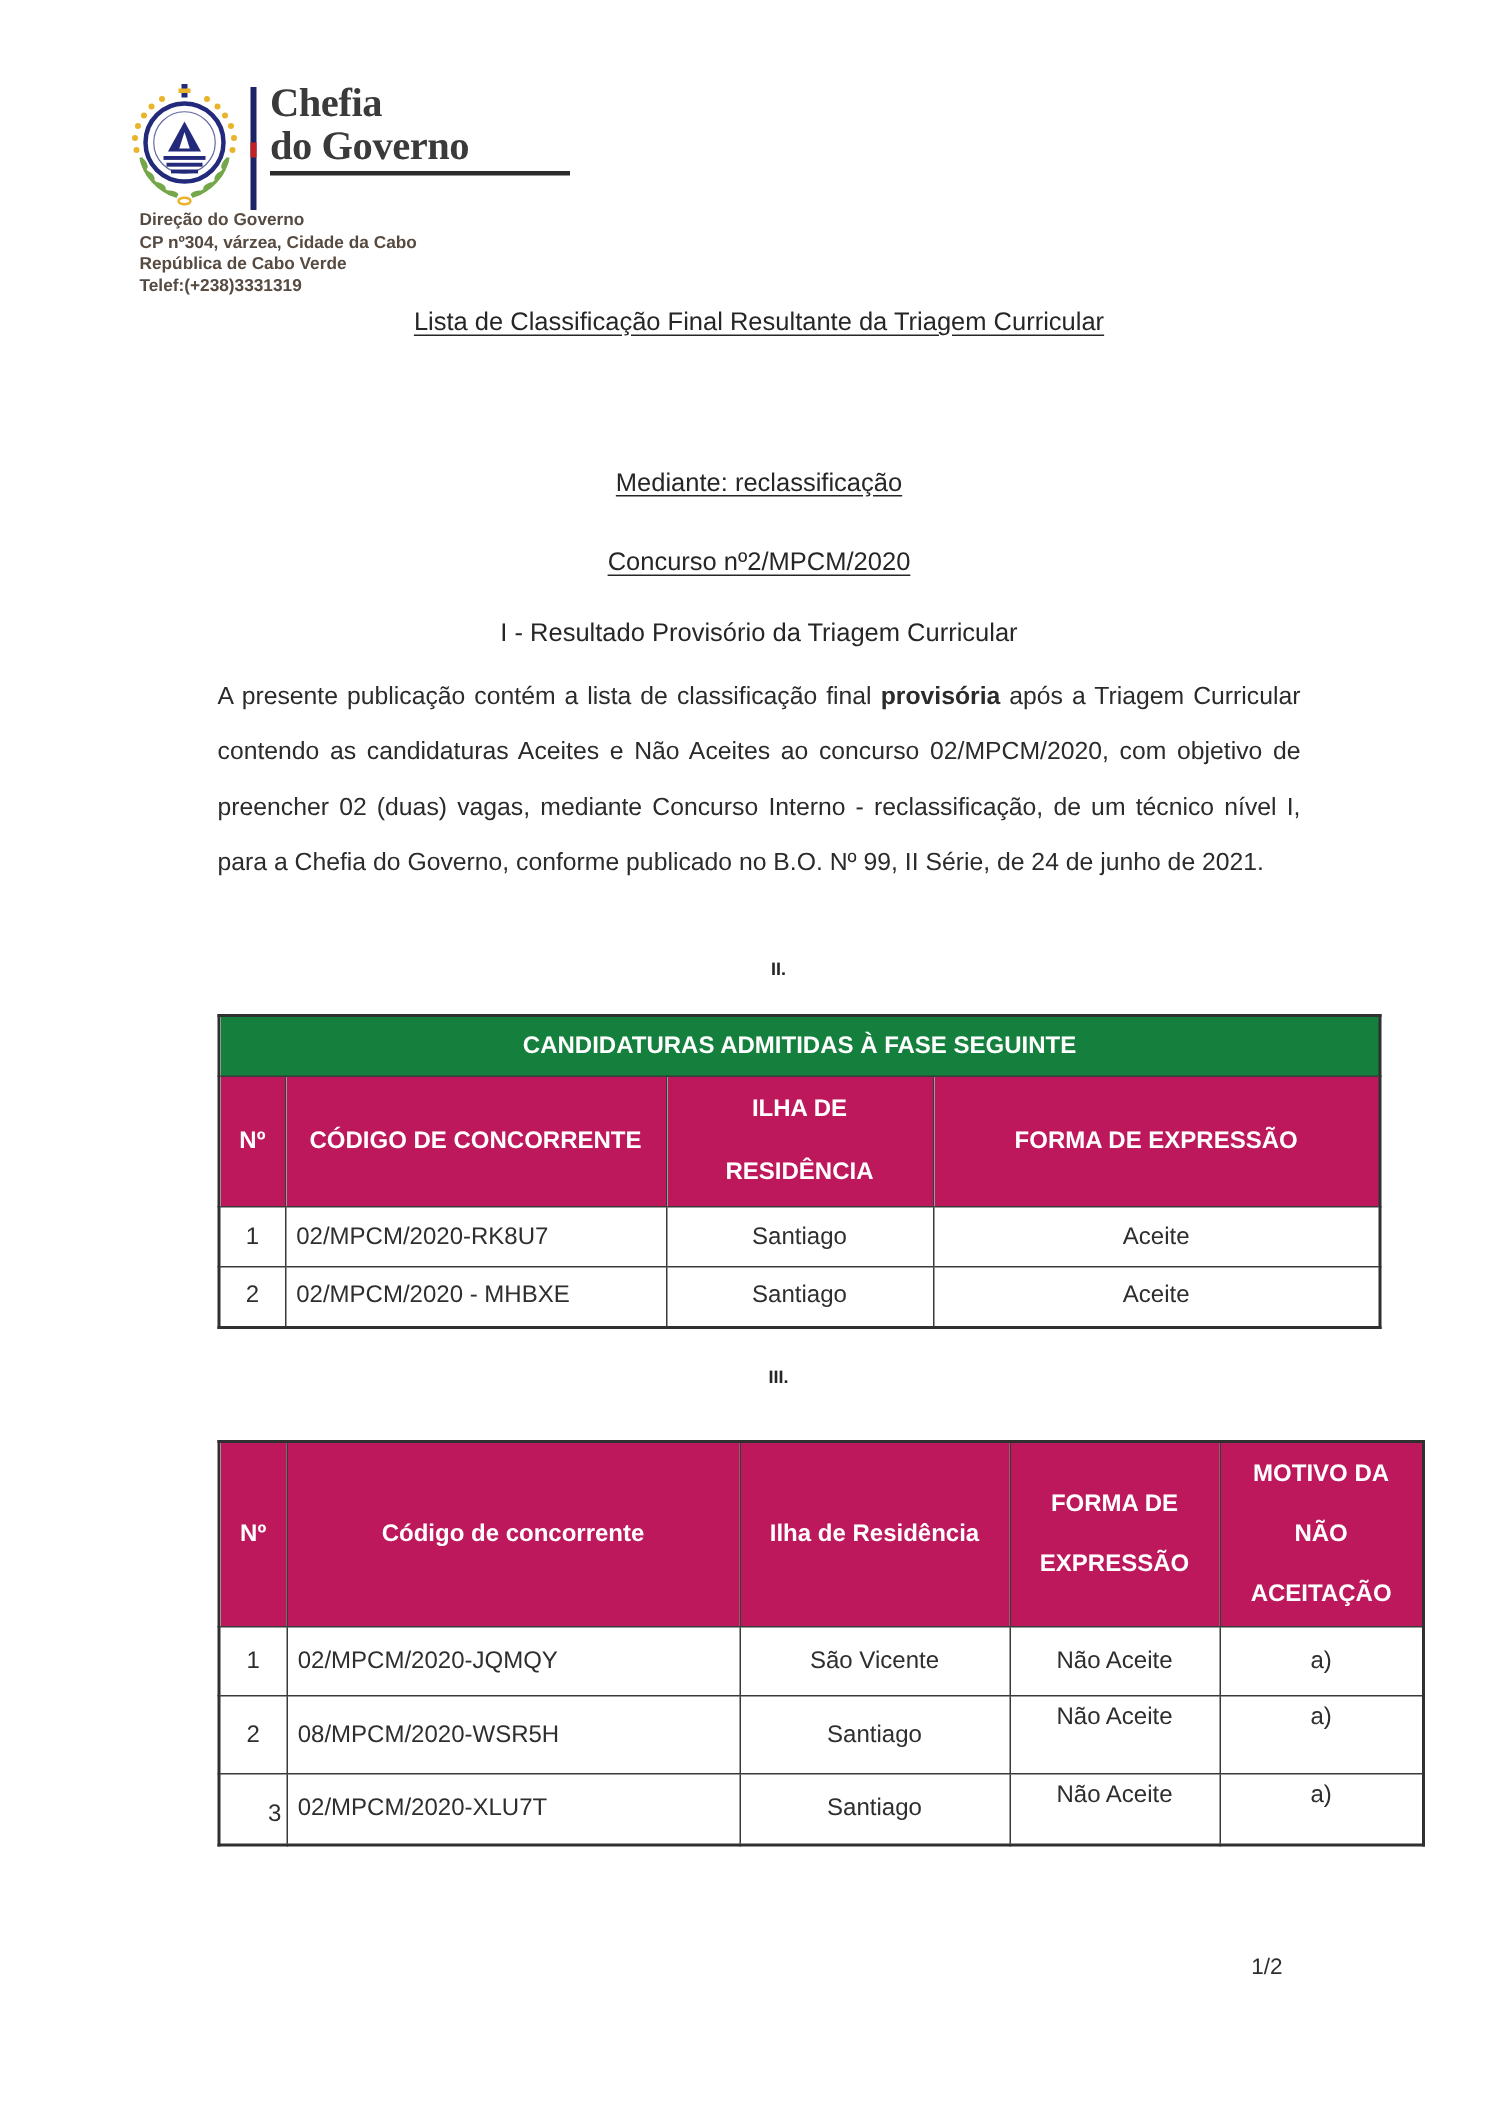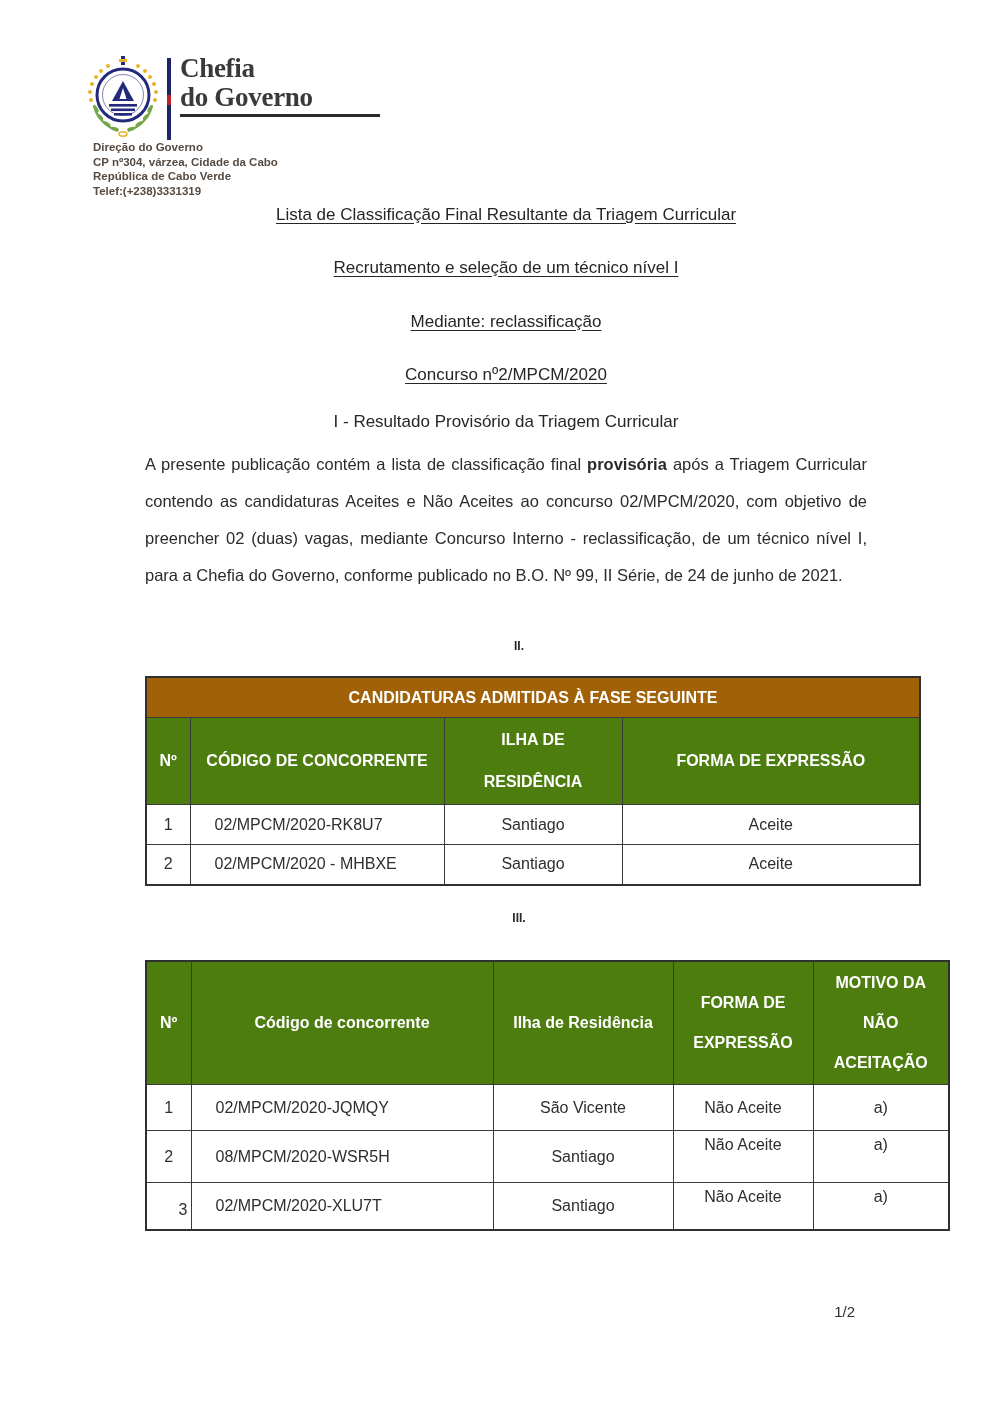--- a/index.html
+++ b/index.html
@@ -43,35 +43,35 @@
   
   table.doc{
     position:absolute;border-collapse:collapse;table-layout:fixed;
     font-size:16px;color:#2e2e2e;
   }
   table.doc td,table.doc th{border:1.5px solid #3a3a3a;overflow:hidden;}
   table.doc{border:2.5px solid #303030;}
   .tbl1{left:145px;top:676px;width:774px;}
   .tbl2{left:145px;top:960px;width:803px;}
   .banner{
-    background:#a16207;color:#ffffff;font-weight:bold;font-size:16px;
+    background:#15803d;color:#ffffff;font-weight:bold;font-size:16px;
     text-align:center;height:37px;
   }
   th.blue{
-    background:#4d7c0f;color:#ffffff;font-weight:bold;text-align:center;
+    background:#be185d;color:#ffffff;font-weight:bold;text-align:center;
     vertical-align:middle;
   }
   .tbl1 .hdr-row{height:76px;}
   .tbl2 .hdr-row{height:114px;}
   .hdr-narrow{display:inline-block;max-width:120px;line-height:42px;}
   .hdr-narrow2{display:inline-block;max-width:112px;line-height:40px;}
   .hdr-narrow3{display:inline-block;max-width:104px;line-height:40px;}
   .tbl1 tr.data{height:40px;}
   td{text-align:center;vertical-align:middle;background:#fff;}
-  td.code{text-align:left;padding-left:24px;}
+  td.code{text-align:left;padding-left:7px;}
   .tbl2 tr.r1{height:46px;}
   .tbl2 tr.r2{height:52px;}
   .tbl2 tr.r3{height:47px;}
   td.cell-top{vertical-align:top;padding-top:5px;}
   td.num-right{text-align:right;padding-right:3px;vertical-align:bottom;padding-bottom:10px;}
   
   .page-number{position:absolute;left:760px;top:1303px;width:95px;text-align:right;font-size:15px;color:#2e2e2e;}
 </style>
 </head>
 <body>
@@ -139,21 +139,20 @@
   </div>
 
   <div class="address">
     <div>Direção do Governo</div>
     <div>CP nº304, várzea, Cidade da Cabo</div>
     <div>República de Cabo Verde</div>
     <div>Telef:(+238)3331319</div>
   </div>
 
   <div class="title t1"><u>Lista de Classificação Final Resultante da Triagem Curricular</u></div>
-  <div class="title t2"><u>Recrutamento e seleção de um técnico nível I</u></div>
   <div class="title t3"><u>Mediante: reclassificação</u></div>
   <div class="title t4"><u>Concurso nº2/MPCM/2020</u></div>
   <div class="title t5">I - Resultado Provisório da Triagem Curricular</div>
 
   <p class="intro"><span>A presente publicação contém a lista de classificação final </span><strong>provisória</strong><span> após a Triagem Curricular contendo as candidaturas Aceites e Não Aceites ao concurso 02/MPCM/2020, com objetivo de preencher 02 (duas) vagas, mediante Concurso Interno - reclassificação, de um técnico nível I, para a Chefia do Governo, conforme publicado no B.O. Nº 99, II Série, de 24 de junho de 2021.</span></p>
 
   <div class="roman-label lbl-ii">II.</div>
 
   <table class="doc tbl1">
     <colgroup>

